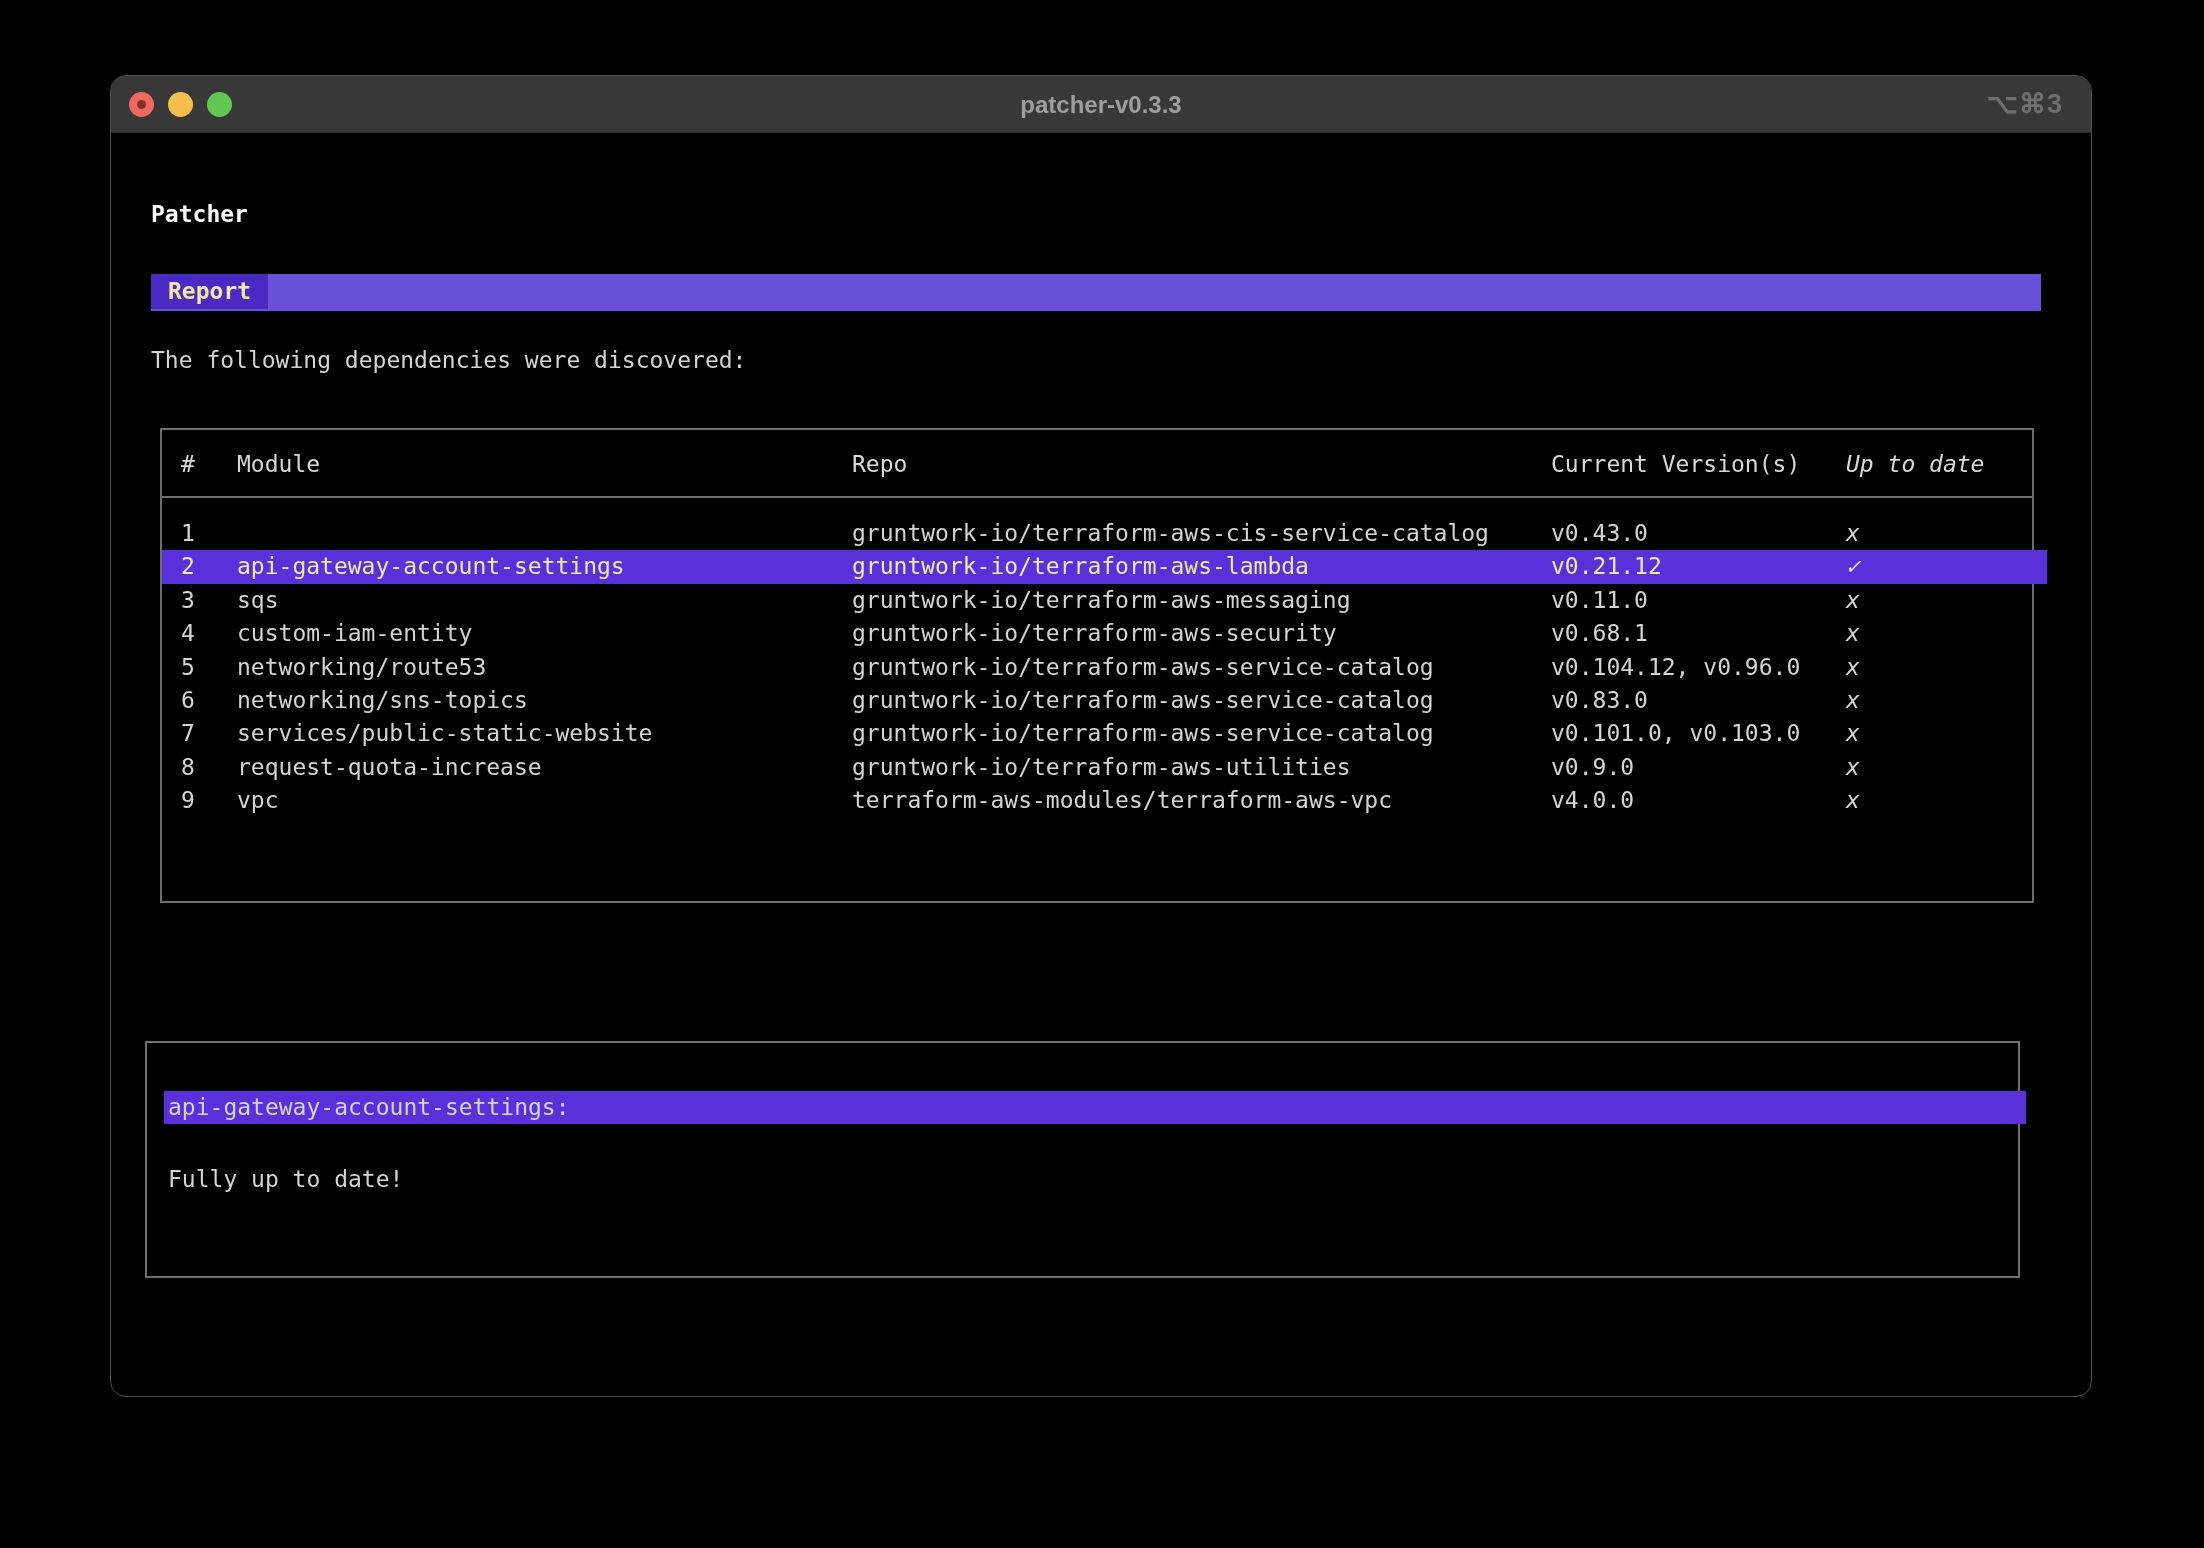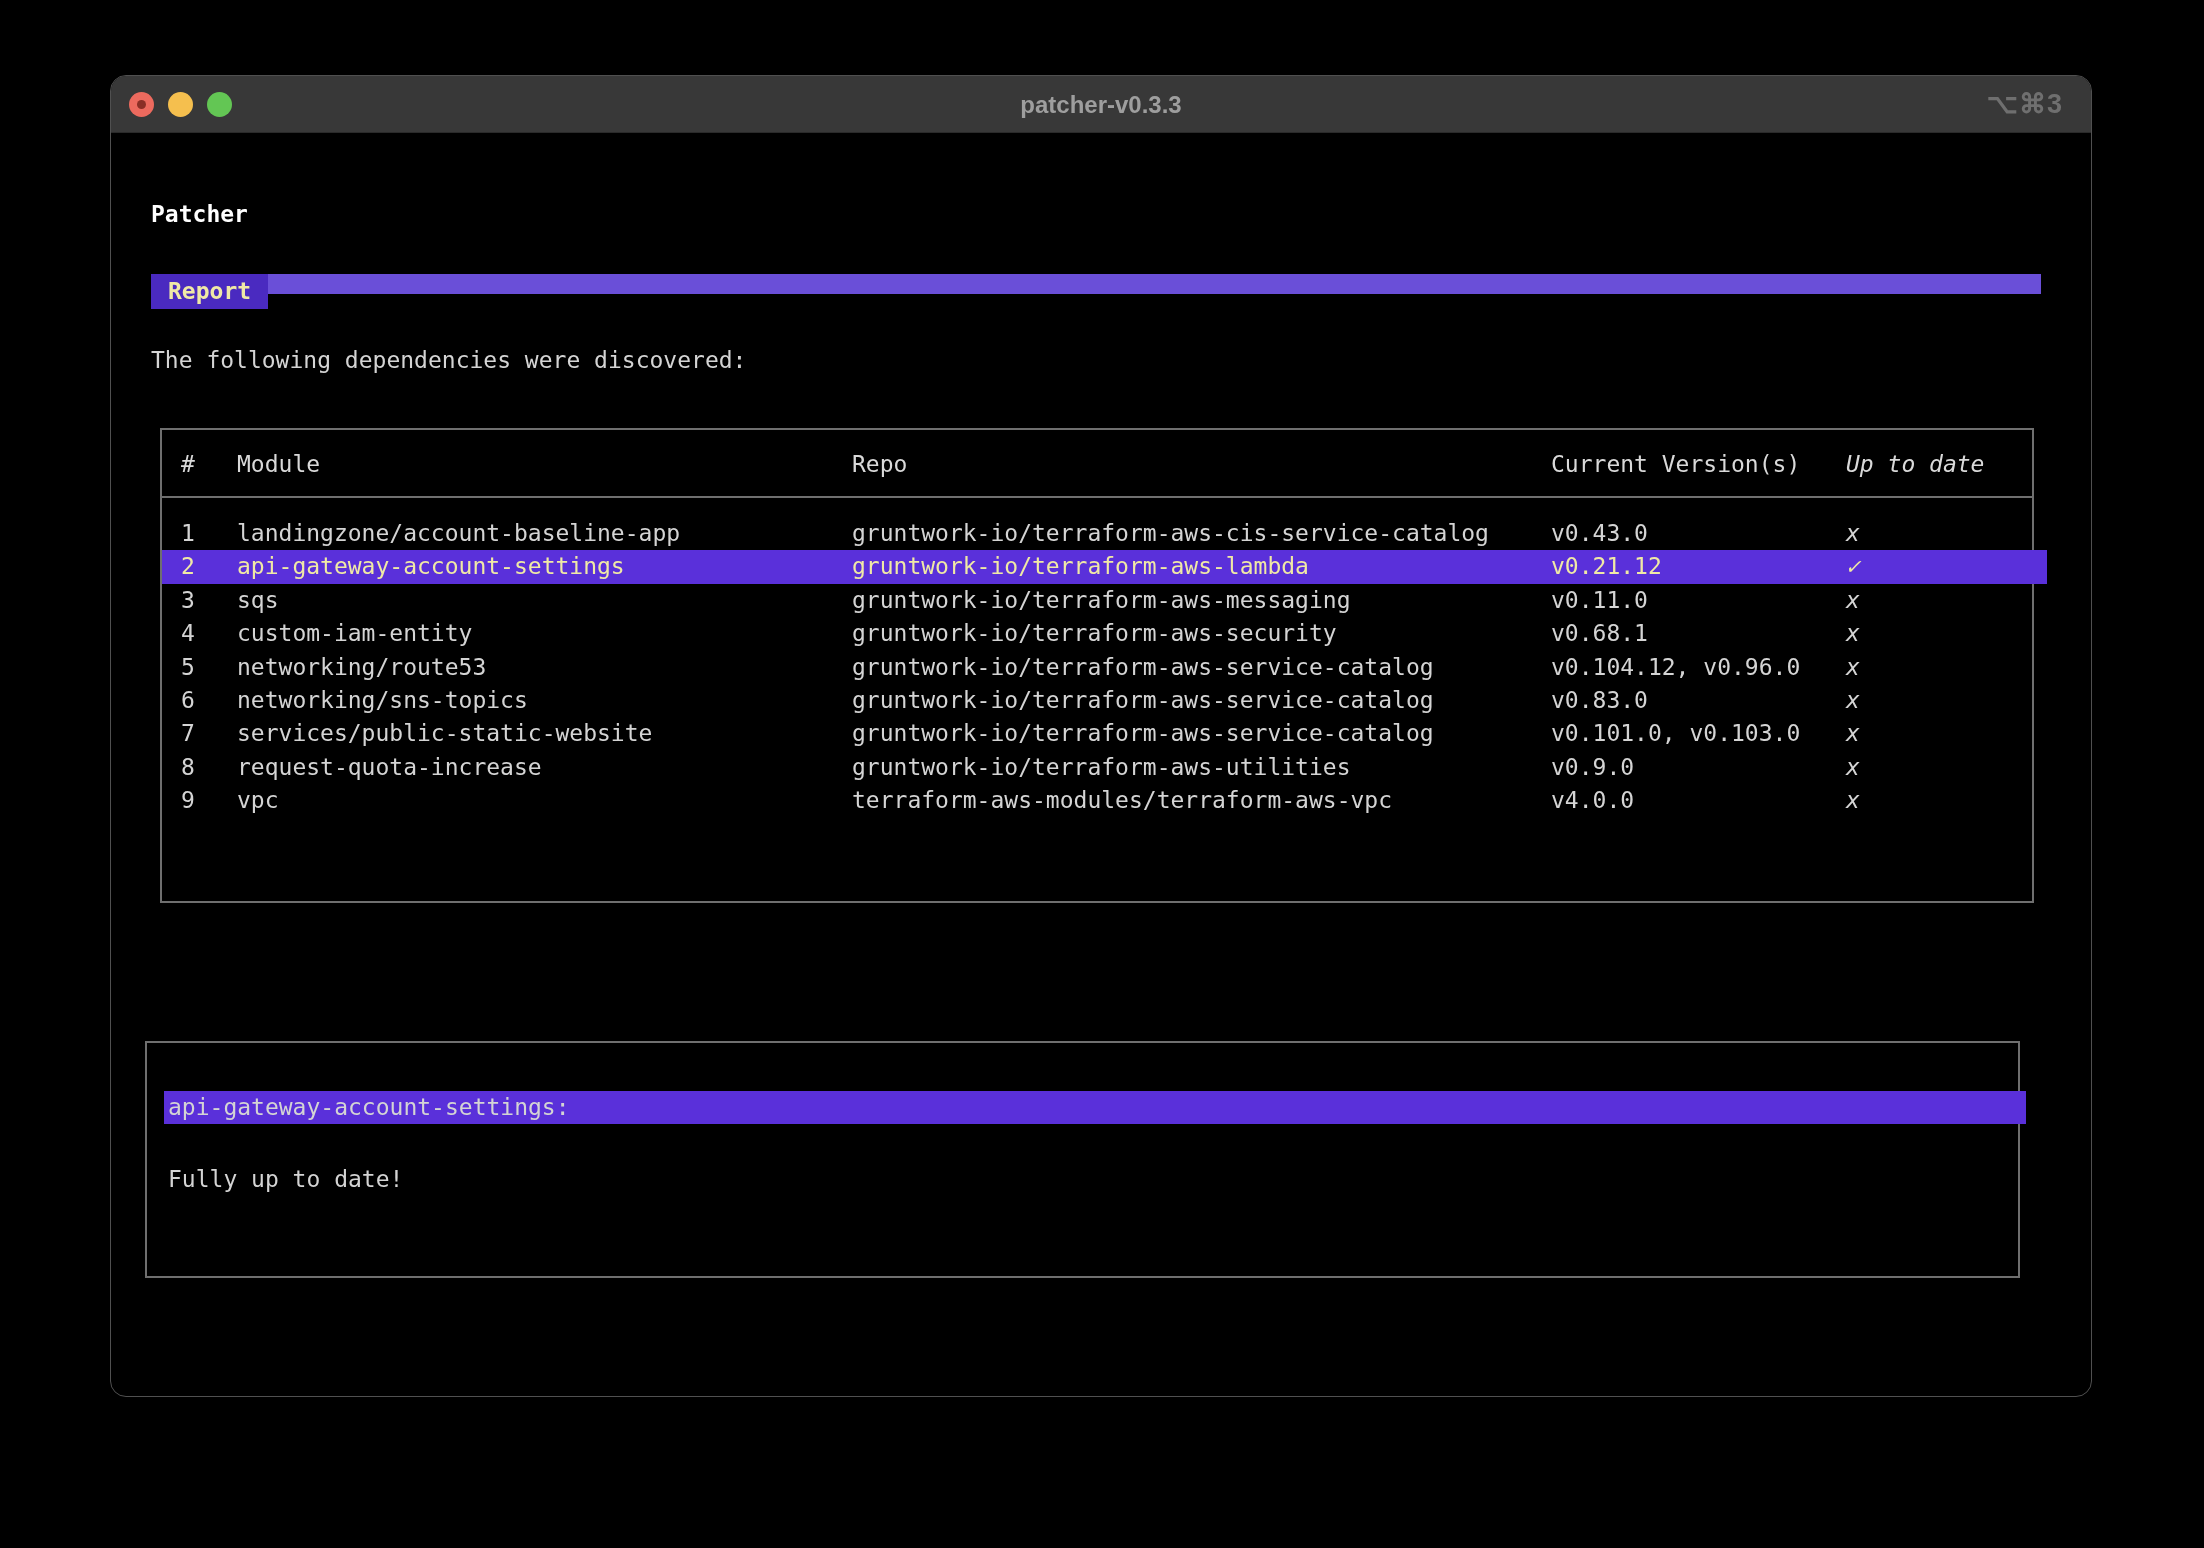--- a/index.html
+++ b/index.html
@@ -49,21 +49,21 @@
     font-size:27px;font-weight:600;color:#6f6f6f;letter-spacing:1px;
   }
 
   
   .term, .term *{font-family:"DejaVu Sans Mono","Liberation Mono",monospace;}
   .term{position:absolute;inset:57px 0 0 0;color:var(--text);font-size:23px;}
 
   .heading{position:absolute;left:40px;top:66px;line-height:30px;font-weight:bold;color:#ffffff;white-space:pre;}
 
   .report-bar{
-    position:absolute;left:40px;top:141px;width:1890px;height:20px;
+    position:absolute;left:40px;top:141px;width:1890px;height:37px;
     background:var(--accent-bar);
   }
   .report-tab{
     display:inline-block;height:35px;line-height:35px;padding:0 17px;
     background:var(--accent-tab);color:var(--selection-text);font-weight:bold;white-space:pre;
   }
 
   .intro{position:absolute;left:40px;top:212px;line-height:30px;white-space:pre;}
 
   
@@ -131,21 +131,20 @@
           <span class="col-num">#</span>
           <span class="col-module">Module</span>
           <span class="col-repo">Repo</span>
           <span class="col-version">Current Version(s)</span>
           <span class="col-status">Up to date</span>
         </div>
         <div class="sep"></div>
         <div class="rows">
             <div class="trow">
     <span class="c col-num">1</span>
-    <span class="c col-module">landingzone/account-baseline-app</span>
     <span class="c col-repo">gruntwork-io/terraform-aws-cis-service-catalog</span>
     <span class="c col-version">v0.43.0</span>
     <span class="c col-status">x</span>
   </div>
             <div class="trow selected">
     <span class="c col-num">2</span>
     <span class="c col-module">api-gateway-account-settings</span>
     <span class="c col-repo">gruntwork-io/terraform-aws-lambda</span>
     <span class="c col-version">v0.21.12</span>
     <span class="c col-status">✓</span>

